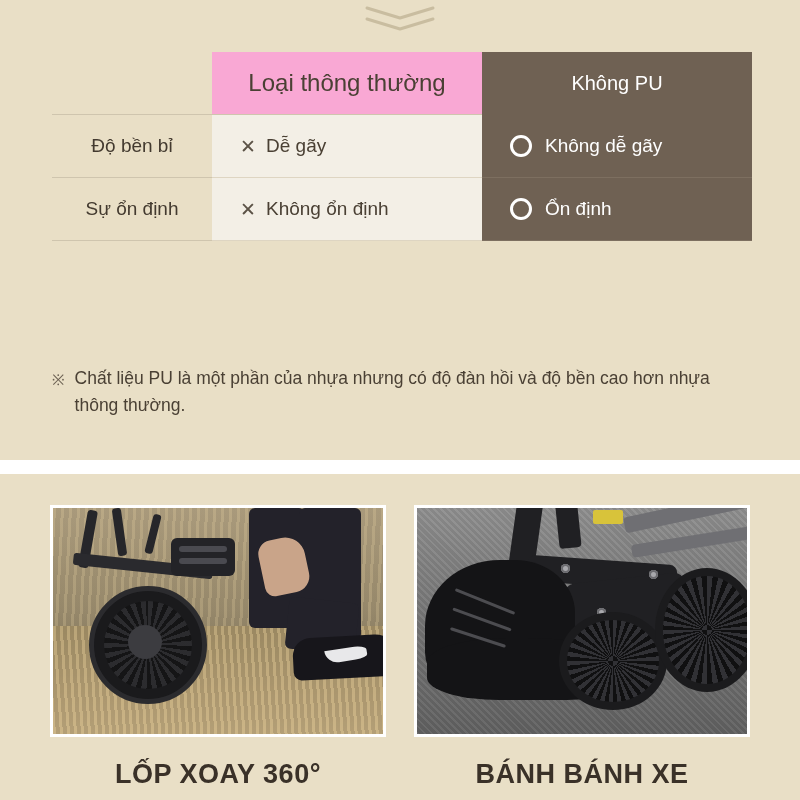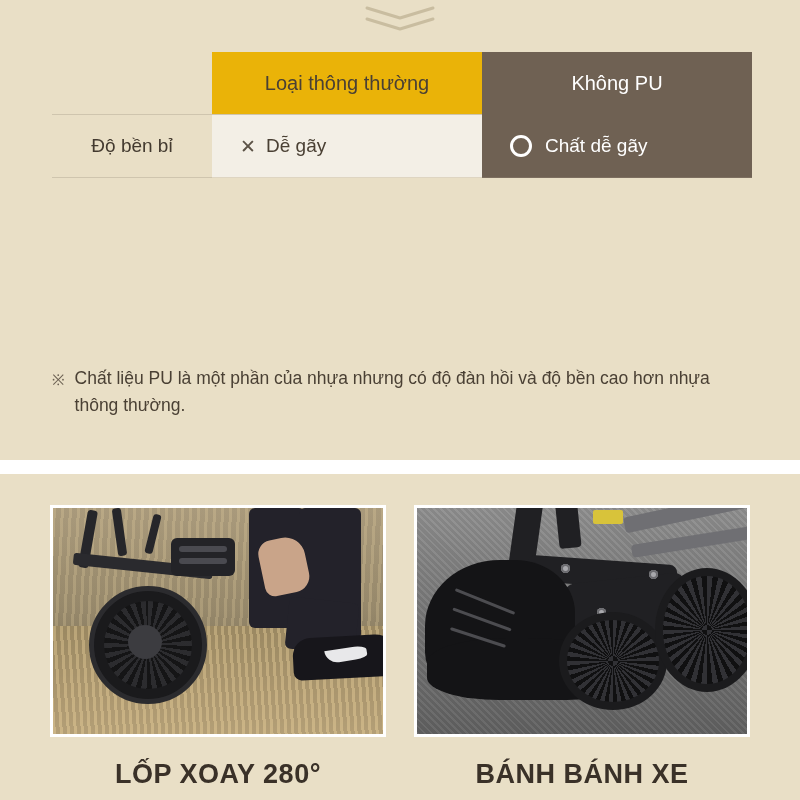--- a/index.html
+++ b/index.html
@@ -65,23 +65,23 @@
   }
   .col-label { width: 160px; }
   .col-normal { width: 270px; }
   .col-pu { width: 270px; }
 
   .hdr-blank {
     background: transparent;
     height: 62px;
   }
   .hdr-normal {
-    background: #eab308;
+    background: #f9a8d4;
     color: #4a4034;
-    font-size: 20px;
+    font-size: 24px;
     text-align: center;
     height: 62px;
     border-bottom: 1px solid #cfc5ae;
   }
   .hdr-pu {
     background: #6f6153;
     color: #ffffff;
     font-size: 20px;
     text-align: center;
     height: 62px;
@@ -353,25 +353,40 @@
         <td class="row-label">Độ bền bỉ</td>
         <td class="row-normal">
           <div class="cellflex">
             <span class="x-mark">✕</span>
             <span>Dễ gãy</span>
           </div>
         </td>
         <td class="row-pu">
           <div class="cellflex">
             <span class="o-mark"></span>
-            <span>Chất dễ gãy</span>
+            <span>Không dễ gãy</span>
           </div>
         </td>
       </tr>
 
+      <tr>
+        <td class="row-label">Sự ổn định</td>
+        <td class="row-normal">
+          <div class="cellflex">
+            <span class="x-mark">✕</span>
+            <span>Không ổn định</span>
+          </div>
+        </td>
+        <td class="row-pu">
+          <div class="cellflex">
+            <span class="o-mark"></span>
+            <span>Ổn định</span>
+          </div>
+        </td>
+      </tr>
 
     </tbody>
       </table>
   </div>
 
   <div class="note">
     <span class="note-mark">※</span>
     <span class="note-text">Chất liệu PU là một phần của nhựa nhưng có độ đàn hồi và độ bền cao hơn nhựa thông thường.</span>
   </div>
 
@@ -398,21 +413,21 @@
           <div class="p1-hub" style="left:34px; top:34px; width:34px; height:34px;"></div>
         </div>
 
         <div class="p1-leg" style="left:196px; top:0px; width:56px; height:120px;"></div>
         <div class="p1-leg" style="left:246px; top:0px; width:62px; height:132px;"></div>
         <div class="p1-leg" style="left:234px; top:92px; width:70px; height:52px; transform:rotate(6deg);"></div>
         <div class="p1-hand" style="left:208px; top:30px; width:46px; height:56px; transform:rotate(-12deg);"></div>
         <div class="p1-shoe" style="left:240px; top:128px; width:108px; height:42px; transform:rotate(-3deg);"></div>
         <div class="p1-swoosh" style="left:272px; top:140px;"></div>
       </div>
-      <div class="card-title">LỐP XOAY 280°</div>
+      <div class="card-title">LỐP XOAY 360°</div>
       <div class="card-desc">Bánh trước xoay 360°, cho phép bạn chuyển hướng một cách trơn tru!</div>
     </div>
 
     <div class="card">
       <div class="photo">
         <div class="p2-ground"></div>
         <div class="p2-grain"></div>
 
         <div class="p2-bar" style="left:96px; top:-10px; width:26px; height:70px; transform:rotate(8deg);"></div>
         <div class="p2-bar" style="left:140px; top:-12px; width:22px; height:52px; transform:rotate(-6deg);"></div>

